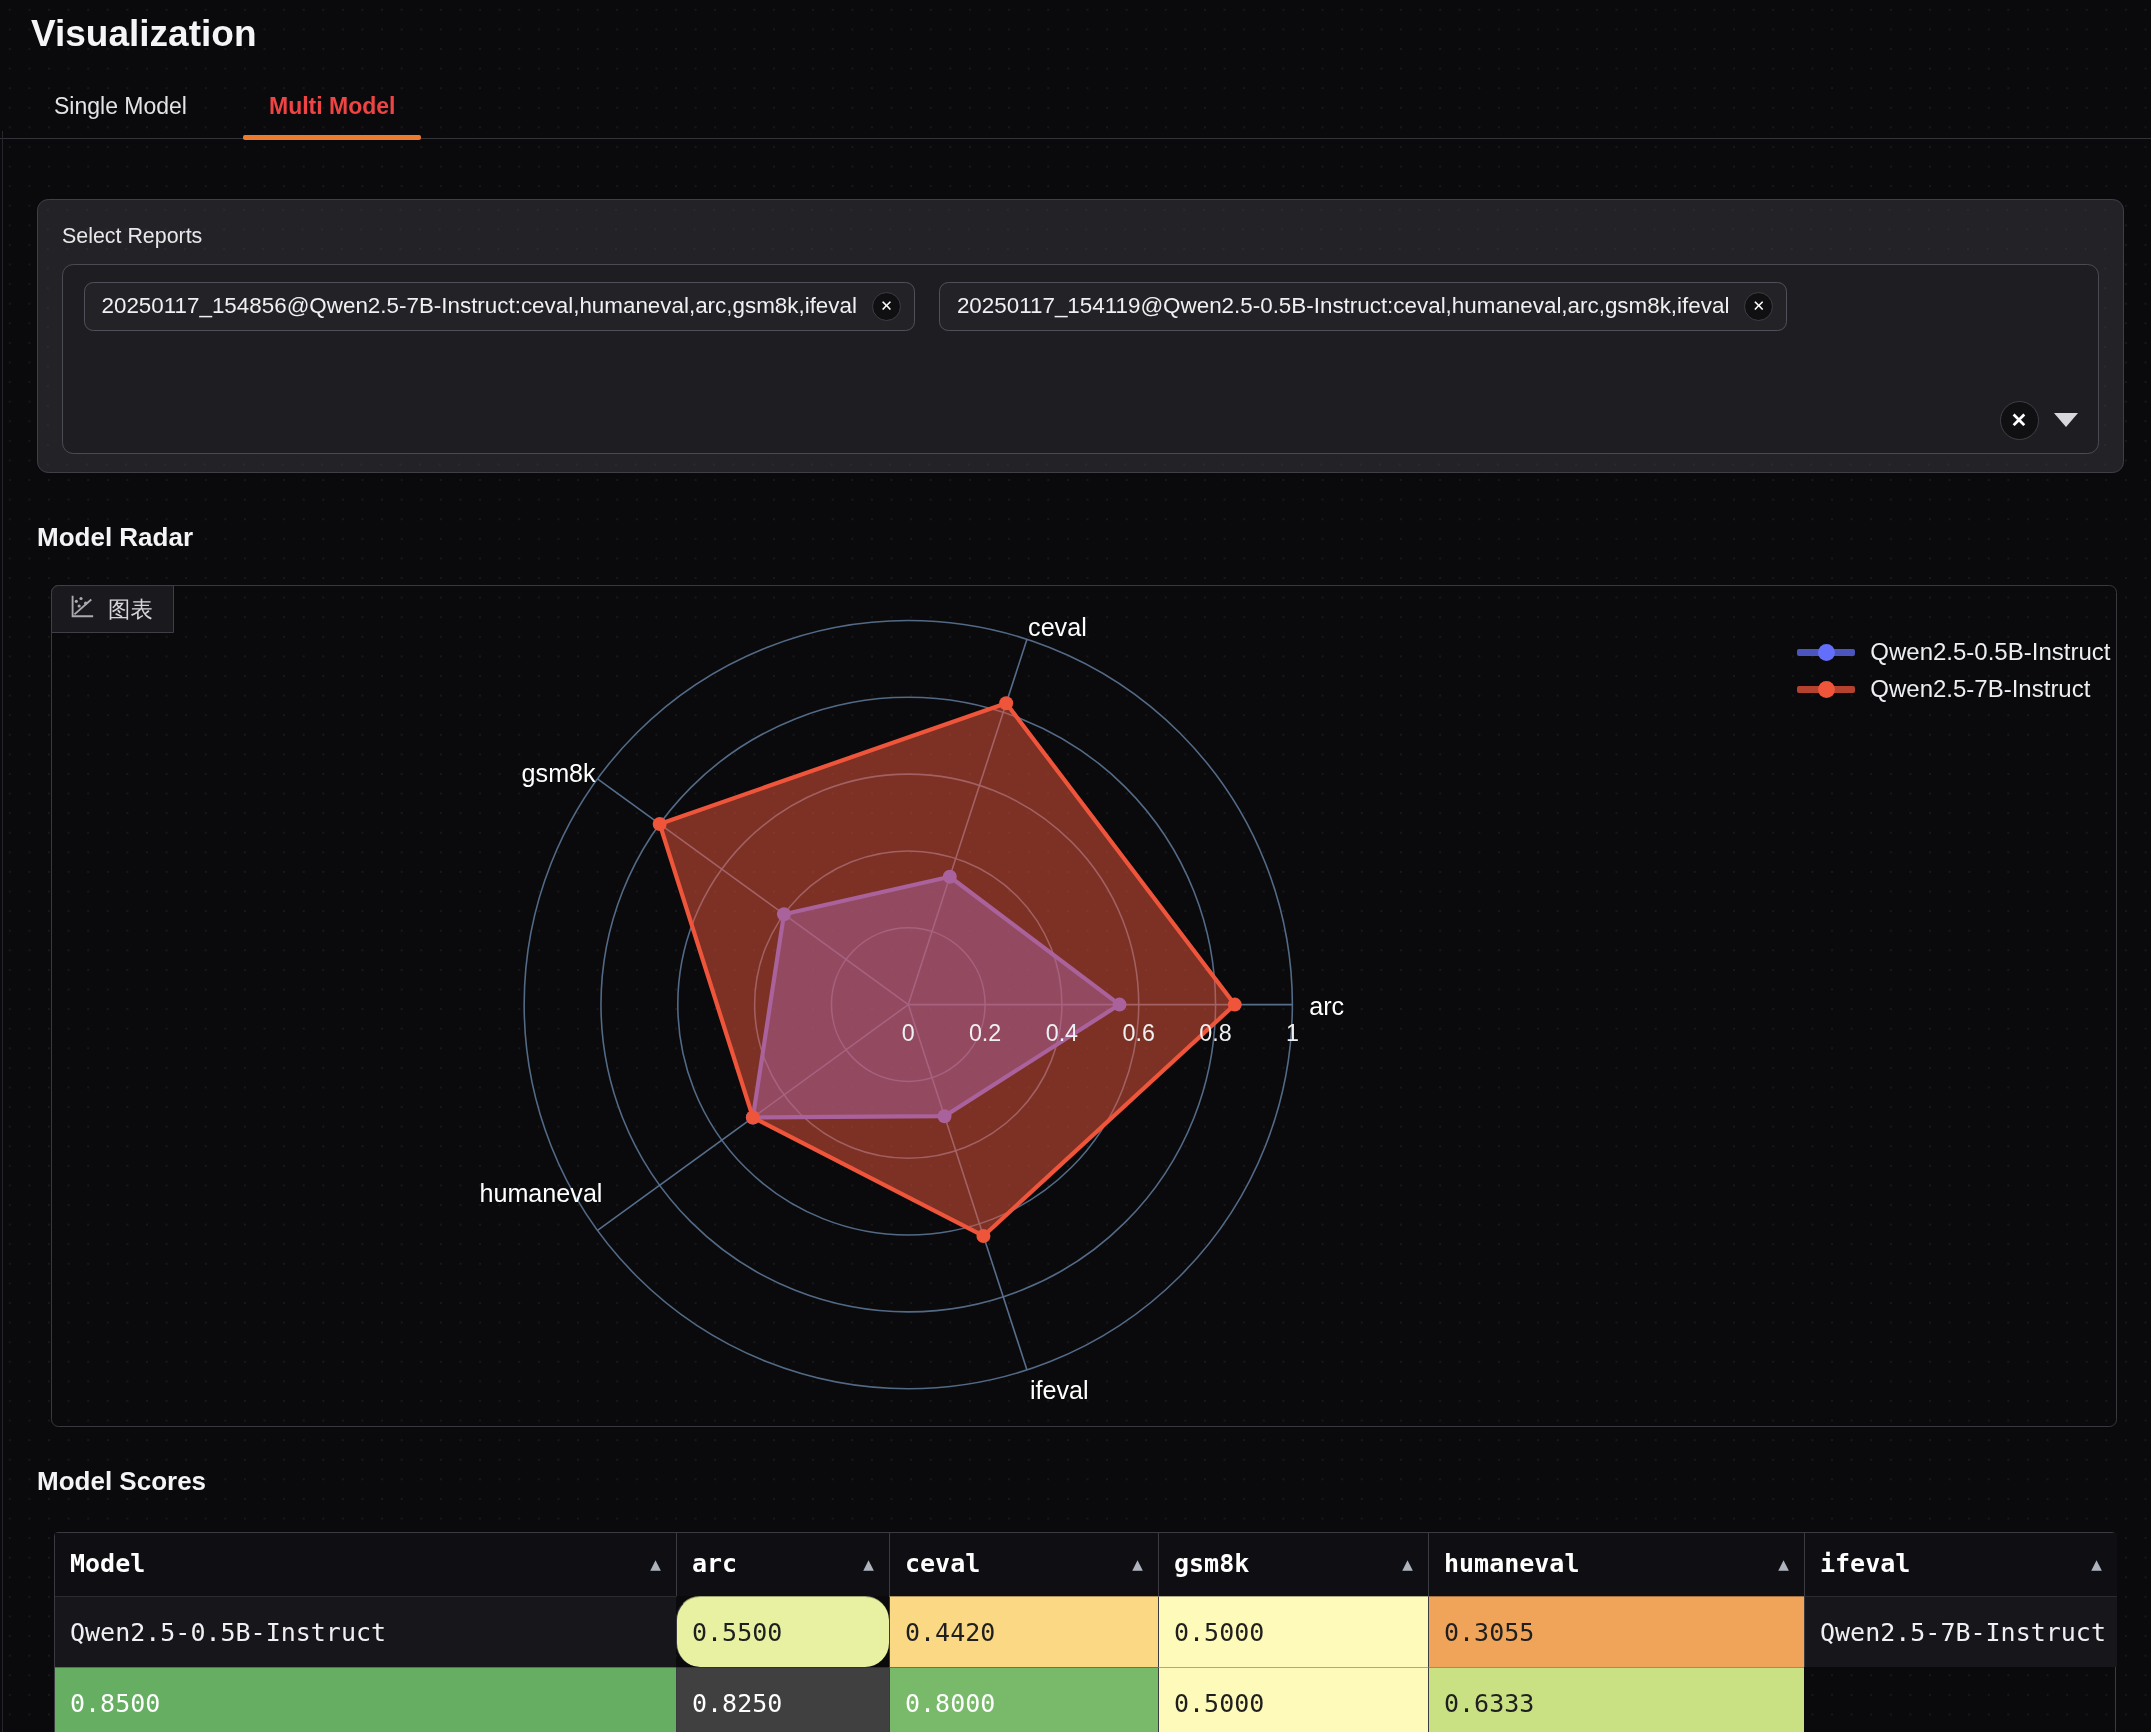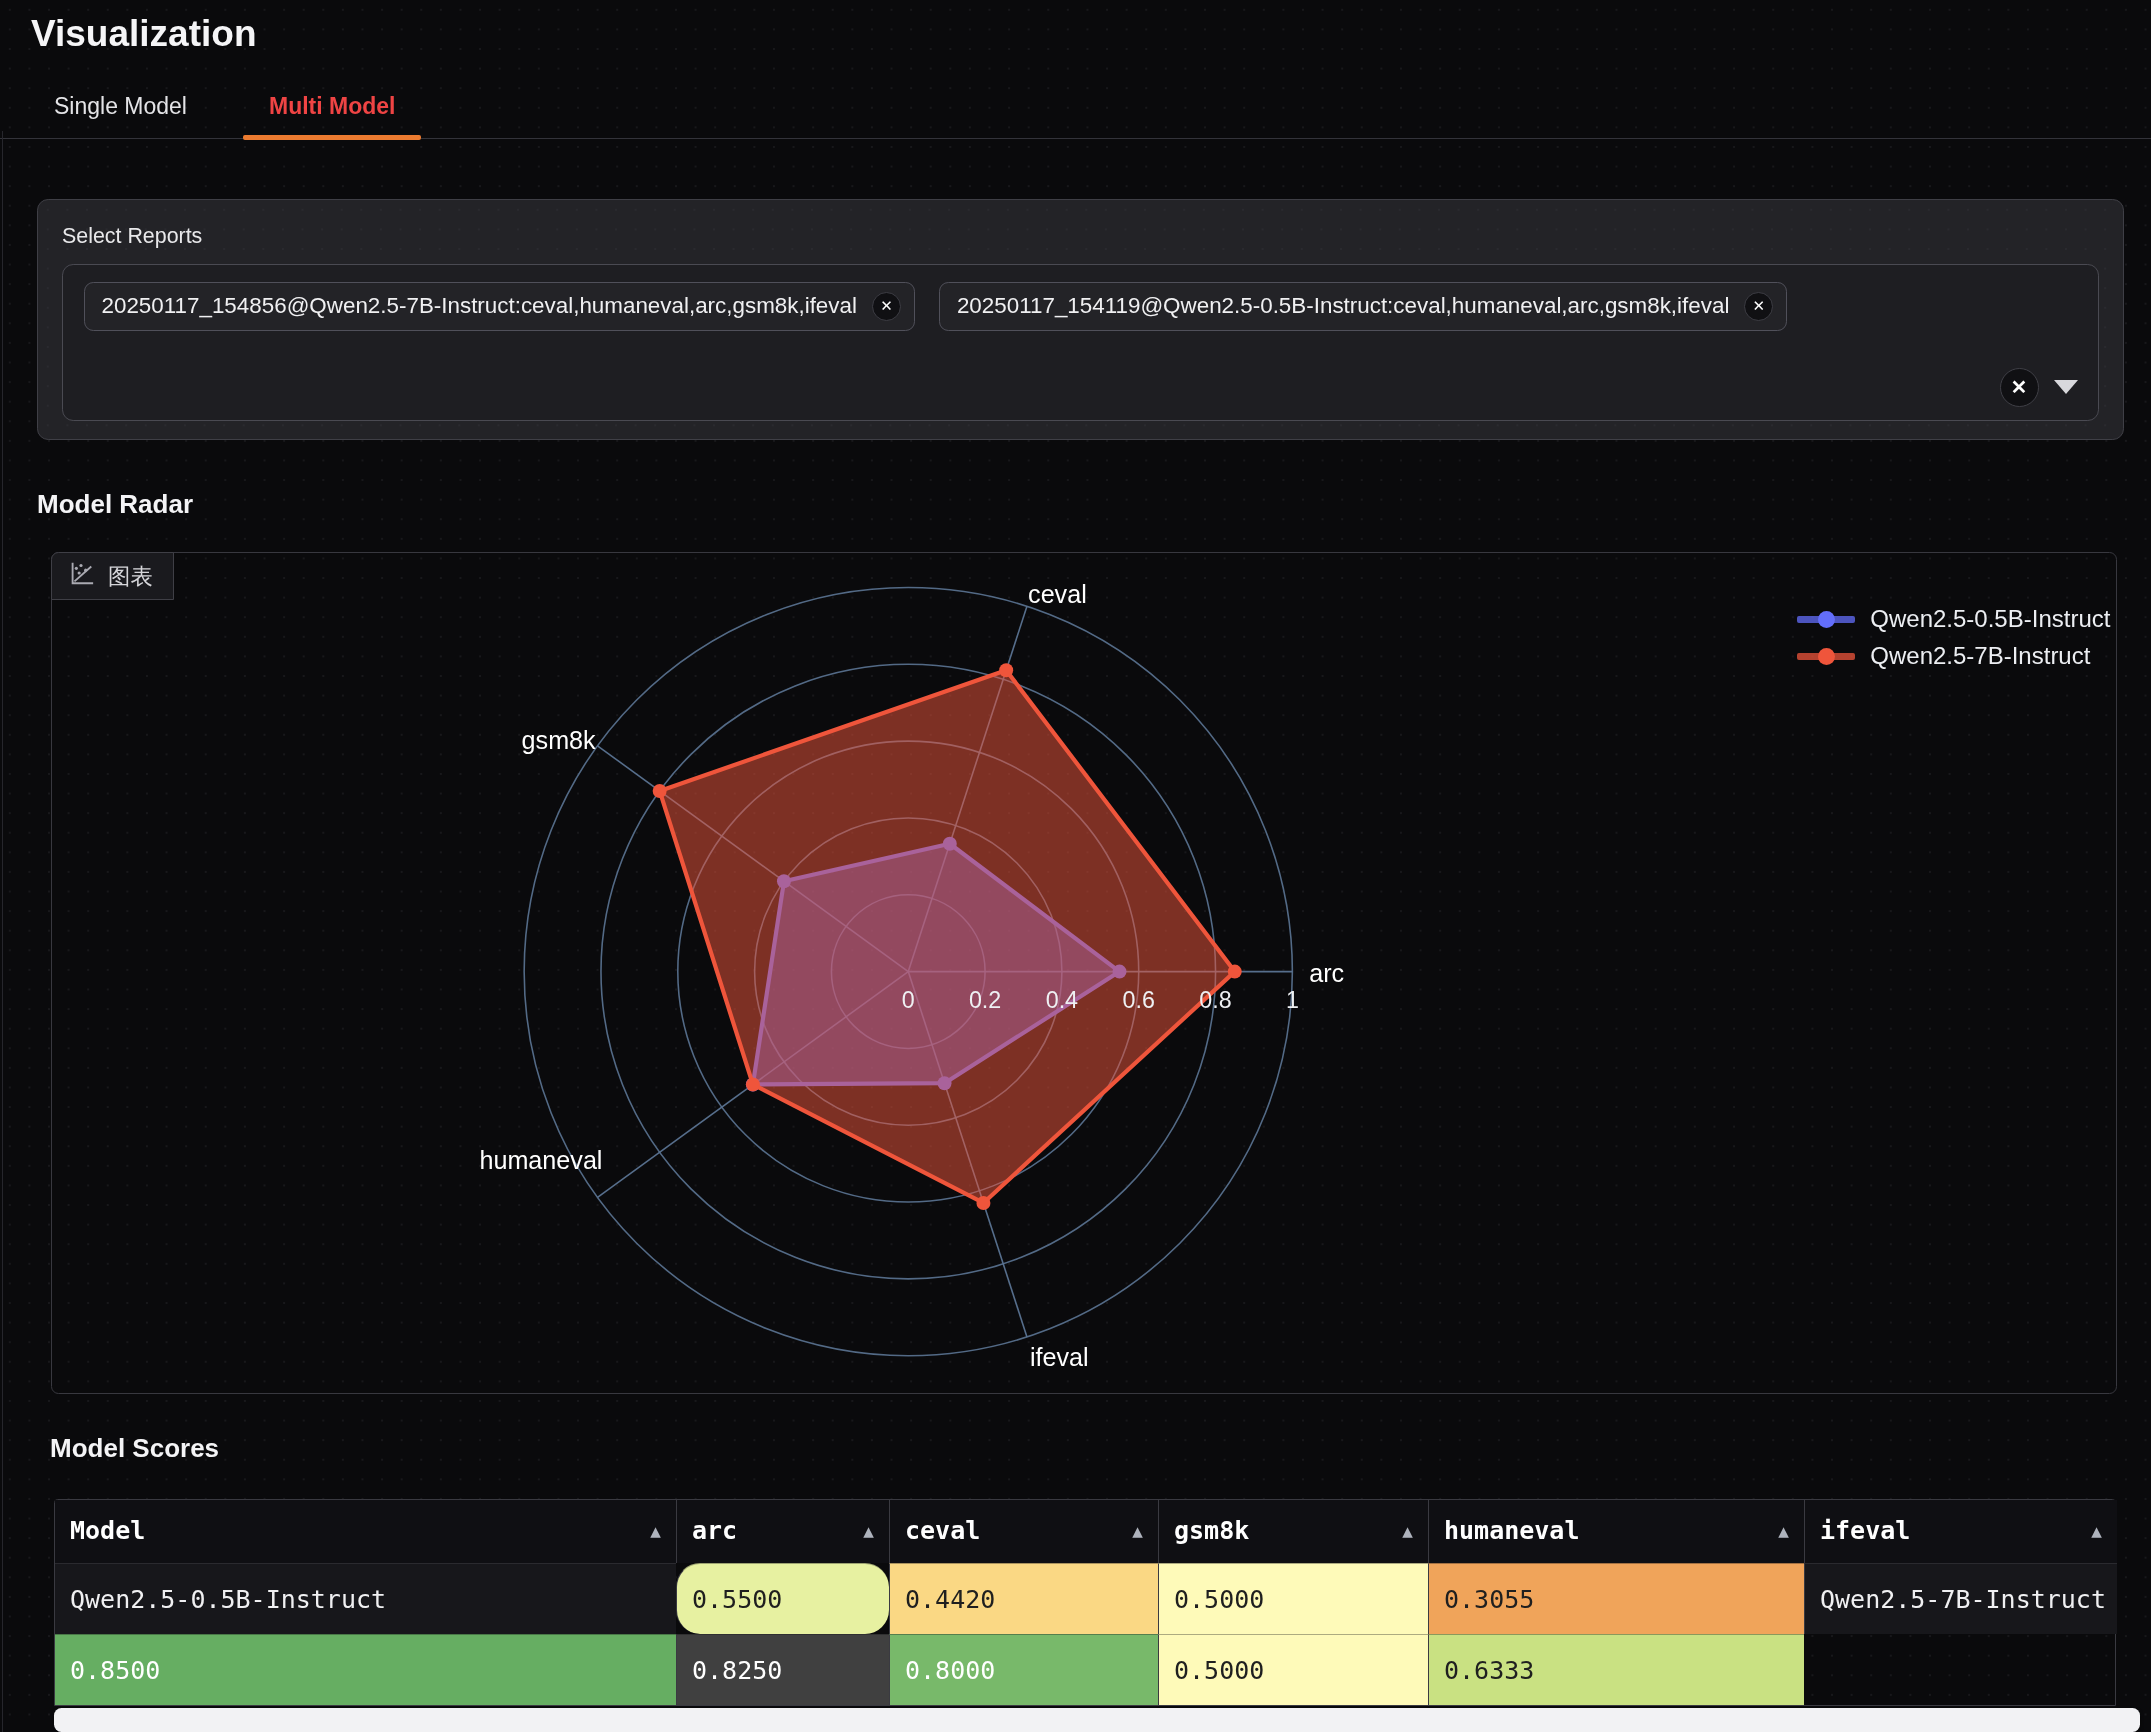--- a/index.html
+++ b/index.html
@@ -28,21 +28,21 @@
   .panel {
     margin:60px 28px 0 37px;
     background-color:#232327;
     background-image:radial-gradient(#2a2a2f 1.5px, transparent 1.5px);
     background-size:19.6px 19.6px;
     border:0.9px solid #3f3f46; border-radius:11.2px;
     padding:22.4px 24px 18.6px 24px;
   }
   .panel-label { font-size:21.4px; color:#e8e8ea; line-height:26px; }
   .select-box {
-    margin-top:15px; height:157px; position:relative;
+    margin-top:15px; height:190px; position:relative;
     background:#1e1e22; border:1.9px solid #4a4a52; border-radius:11.2px;
     padding:17px 20.5px;
   }
   .chips { display:flex; gap:24px; }
   .chip {
     display:flex; align-items:center; gap:15px;
     background:#232327; border:1.9px solid #50505a; border-radius:9.3px;
     padding:9.3px 13px 9.3px 17px; font-size:22.4px; color:#f0f0f2; white-space:nowrap;
   }
   .chip-close {
@@ -56,21 +56,21 @@
     width:39px; height:39px; border-radius:50%;
     background:#101013; border:0.9px solid #3f3f46;
     display:flex; align-items:center; justify-content:center;
     color:#fff; font-size:19.6px; font-weight:bold; cursor:pointer;
   }
   .caret-down { width:0; height:0; border-left:12px solid transparent; border-right:12px solid transparent; border-top:14px solid #d8d8dc; }
 
   
   .section-heading { font-size:26px; font-weight:bold; color:#f4f4f6; line-height:34px; }
   .heading-radar { margin:47px 0 0 37px; }
-  .heading-scores { margin:37px 0 0 50px; }
+  .heading-scores { margin:37px 0 0 37px; }
 
   
   .radar-panel {
     position:relative; margin:31px 35px 0 51px; height:842px;
     border:0.9px solid #38383f; border-radius:7.5px;
   }
   .chart-tab {
     position:absolute; left:-0.9px; top:-0.9px; height:48px;
     display:flex; align-items:center; gap:13px; padding:0 20.5px 0 15px;
     background:#1a1a1e; border:0.9px solid #3f3f46; border-top-left-radius:7.5px;

